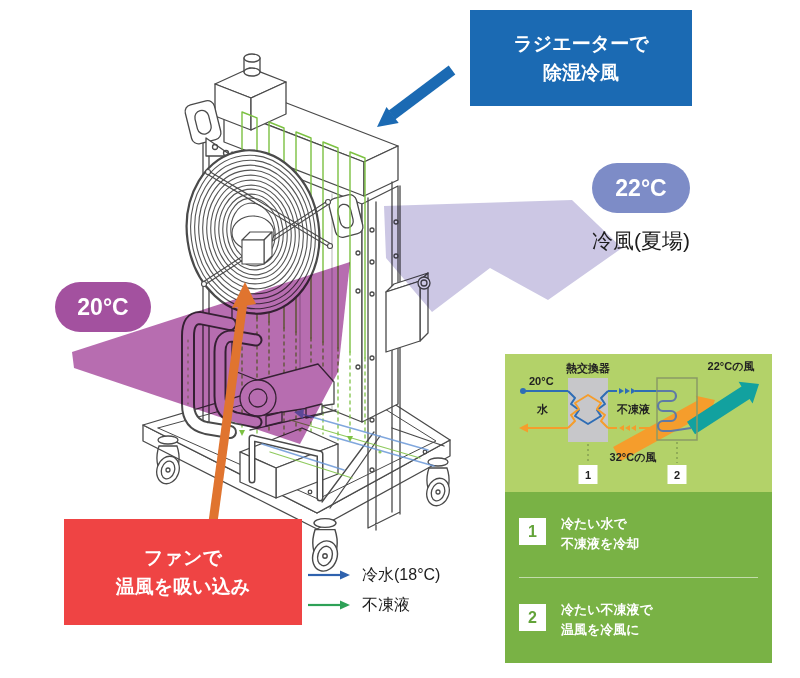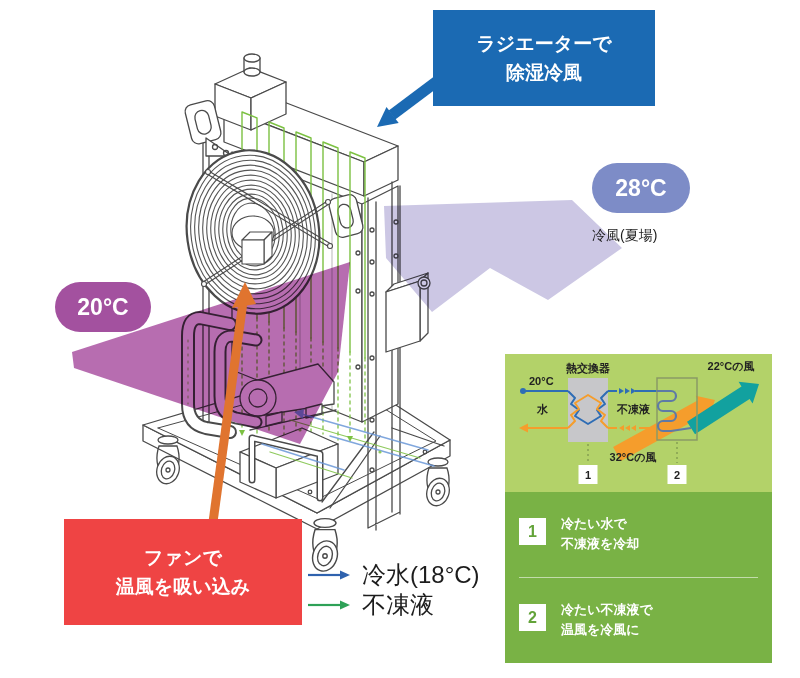--- a/index.html
+++ b/index.html
@@ -2,30 +2,30 @@
 <html><head>
 <meta charset="utf-8">
 <style>
   html,body{margin:0;padding:0;background:#fff;}
   body{font-family:"Liberation Sans","DejaVu Sans",sans-serif;}
   #page{position:relative;width:800px;height:678px;background:#ffffff;overflow:hidden;}
   svg{display:block;}
   .abs{position:absolute;}
   .callout{position:absolute;color:#fff;font-weight:700;display:flex;align-items:center;justify-content:center;
            text-align:center;white-space:pre-line;line-height:1.55;}
-  .blue-box{left:433px;top:10px;width:222px;height:96px;background:#1b6ab3;font-size:19px;}
+  .blue-box{left:470px;top:10px;width:222px;height:96px;background:#1b6ab3;font-size:19px;}
   .orange-box{left:64px;top:519px;width:238px;height:106px;background:#ef4444;font-size:19px;}
   .pill{position:absolute;color:#fff;font-weight:700;display:flex;align-items:center;justify-content:center;
         border-radius:25px;font-size:23px;}
   .pill-cool{left:592px;top:163px;width:98px;height:50px;background:#7d8cc7;}
   .pill-warm{left:55px;top:282px;width:96px;height:50px;background:#a3519f;}
-  .cool-air-label{position:absolute;left:592px;top:227px;font-size:14px;color:#1c1c1c;font-weight:500;}
+  .cool-air-label{position:absolute;left:592px;top:227px;font-size:21px;color:#1c1c1c;font-weight:500;}
   .legend{position:absolute;left:306px;top:560px;}
   .legend-row{display:flex;align-items:center;height:30px;}
-  .legend-label{font-size:24px;color:#1c1c1c;margin-left:10px;}
+  .legend-label{font-size:16px;color:#1c1c1c;margin-left:10px;}
   .panel{position:absolute;left:505px;top:354px;width:267px;}
   .panel-light{position:relative;height:138px;background:#b3d269;}
   .panel-dark{position:relative;height:171px;background:#79b245;}
   .step{position:absolute;left:0;right:0;}
   .chip{position:absolute;left:14px;width:27px;height:27px;background:#fff;color:#63a339;
         font-weight:700;font-size:16px;display:flex;align-items:center;justify-content:center;}
   .step-text{position:absolute;left:56px;top:-4px;color:#fff;font-weight:700;font-size:13px;
              line-height:1.55;white-space:pre-line;}
   .divider{position:absolute;left:14px;right:14px;top:85px;height:1px;background:rgba(255,255,255,.55);}
   .dlabel{font-family:"Liberation Sans","DejaVu Sans",sans-serif;font-size:11px;font-weight:700;fill:#222;}
@@ -230,21 +230,21 @@
       <polygon points="377,127 386.5,107 398.7,123" fill="#1b6ab3"></polygon>
     </g>
   </svg>
 
   <div class="callout blue-box">
     <span>ラジエーターで
 除湿冷風</span>
   </div>
 
   <div class="pill pill-cool">
-    <span>28°C</span>
+    <span>22°C</span>
   </div>
   <div class="cool-air-label">冷風(夏場)</div>
 
   <div class="pill pill-warm">
     <span>20°C</span>
   </div>
 
   <div class="callout orange-box">
     <span>ファンで
 温風を吸い込み</span>

